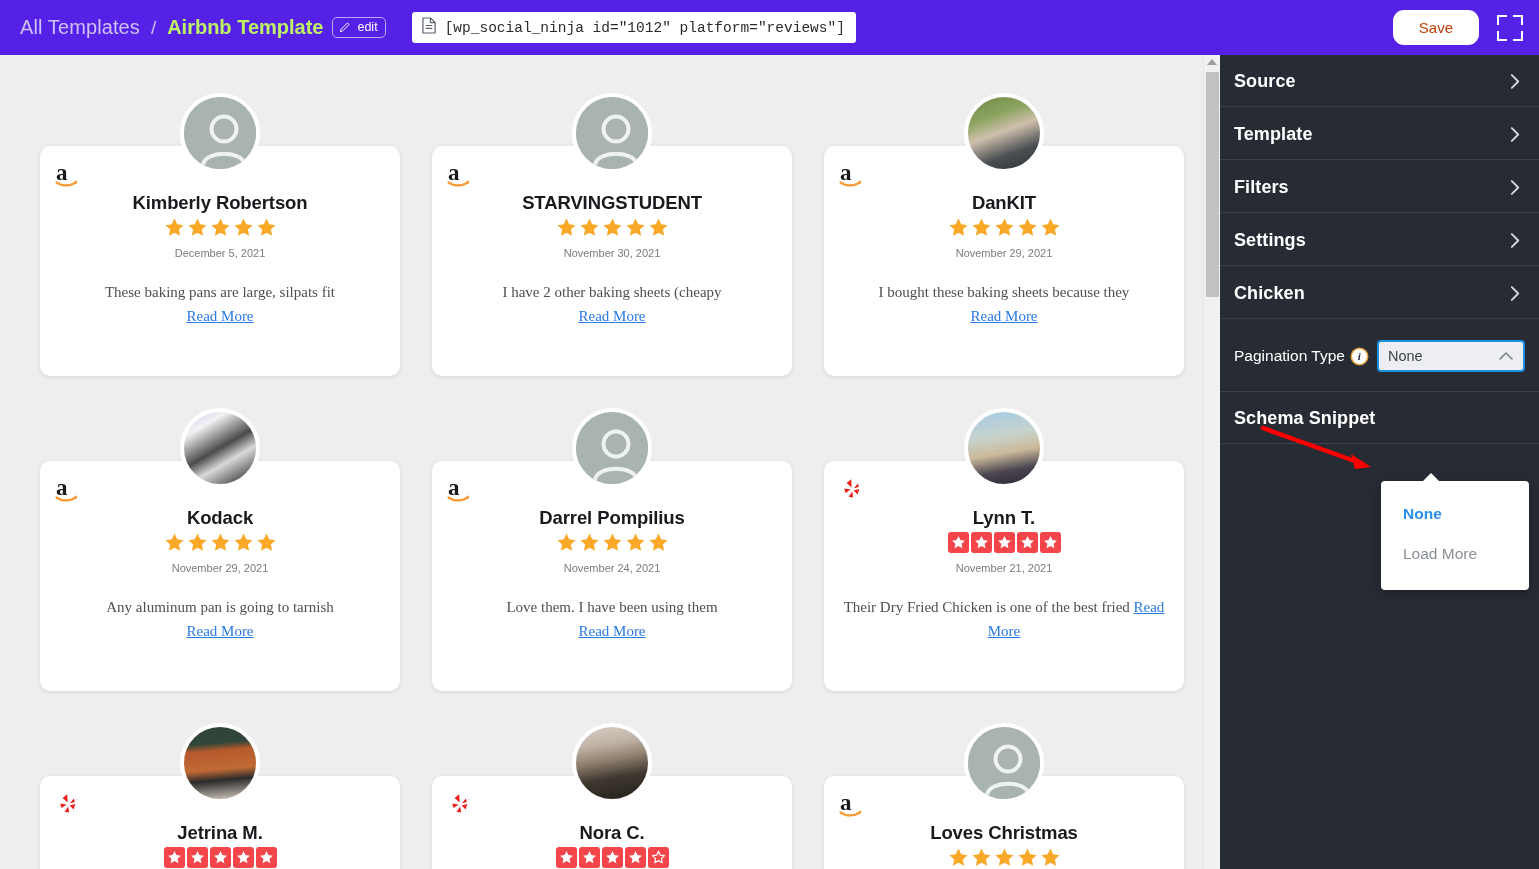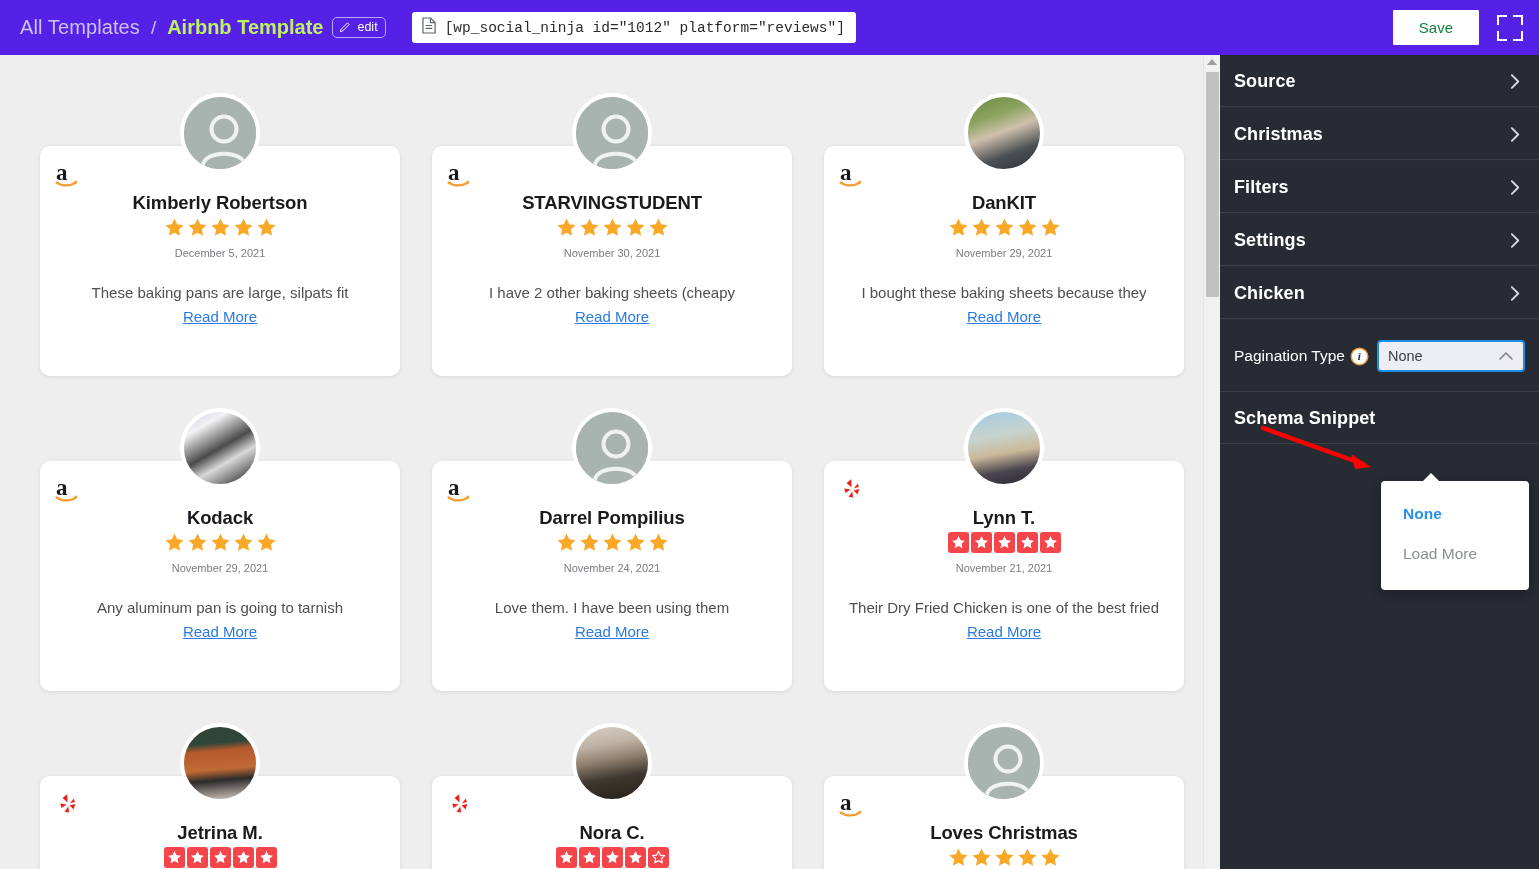--- a/index.html
+++ b/index.html
@@ -42,21 +42,21 @@
     padding: 0 11px 0 10px;
   }
   .shortcode .doc-ico { flex: none; display: block; }
   .shortcode .code-txt {
     font-family: "Liberation Mono", monospace;
     font-size: 14.5px; color: #2b2b2b; white-space: pre;
   }
 
   .topbar-right { margin-left: auto; display: flex; align-items: center; gap: 18px; }
   .save-btn {
-    background: #ffffff; color: #15803d; border: none; border-radius: 1px;
+    background: #ffffff; color: #c2410c; border: none; border-radius: 11px;
     font-size: 15px; font-family: "Liberation Sans", sans-serif;
     padding: 9px 26px; cursor: pointer;
   }
   .fs-btn { width: 26px; height: 26px; cursor: pointer; position: relative; }
   .fs-btn i {
     position: absolute; width: 10px; height: 10px; border: 2.6px solid #fff;
   }
   .fs-btn i.tl { top: 0; left: 0; border-right: 0; border-bottom: 0; }
   .fs-btn i.tr { top: 0; right: 0; border-left: 0; border-bottom: 0; }
   .fs-btn i.bl { bottom: 0; left: 0; border-right: 0; border-top: 0; }
@@ -108,20 +108,21 @@
   .card-body { padding-top: 46px; text-align: center; }
   .r-name {
     font-size: 18.5px; font-weight: 700; color: #19191e;
     line-height: 1.15; letter-spacing: -.1px;
   }
   .r-stars { margin-top: 4px; line-height: 1; height: 22px; }
   .r-date { margin-top: 8px; font-size: 11px; color: #7b7b82; }
   .r-text {
     margin-top: 22px; font-size: 15px; color: #4e4e55; line-height: 1.55;
     padding: 0 4px;
+    font-family: Liberation Serif, serif;
   }
   .r-more { color: #2a7ae2; text-decoration: underline; cursor: pointer; }
 
   
   .st { display: inline-block; vertical-align: middle; }
   .st + .st { margin-left: 2px; }
   
   .yst {
     display: inline-block; vertical-align: middle;
     width: 21px; height: 21px; border-radius: 3px; background: #f4454b;
@@ -524,21 +525,21 @@
     <div class="sec">
       <span class="lbl">Source</span>
       <span class="chev">
         <svg width="11" height="17" viewBox="0 0 12 18">
             <path d="M2 2l7 7-7 7" fill="none" stroke="#d7dae0" stroke-width="2" stroke-linecap="round" stroke-linejoin="round"></path>
           </svg>
       </span>
     </div>
 
     <div class="sec">
-      <span class="lbl">Christmas</span>
+      <span class="lbl">Template</span>
       <span class="chev">
         <svg width="11" height="17" viewBox="0 0 12 18">
             <path d="M2 2l7 7-7 7" fill="none" stroke="#d7dae0" stroke-width="2" stroke-linecap="round" stroke-linejoin="round"></path>
           </svg>
       </span>
     </div>
 
     <div class="sec">
       <span class="lbl">Filters</span>
       <span class="chev">

